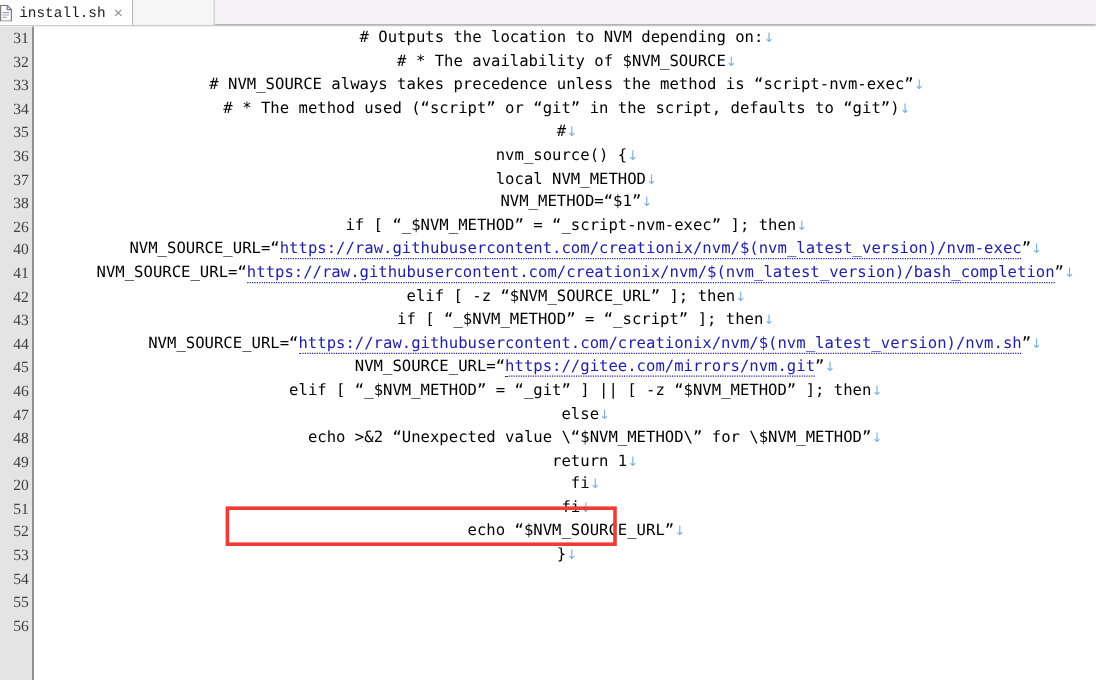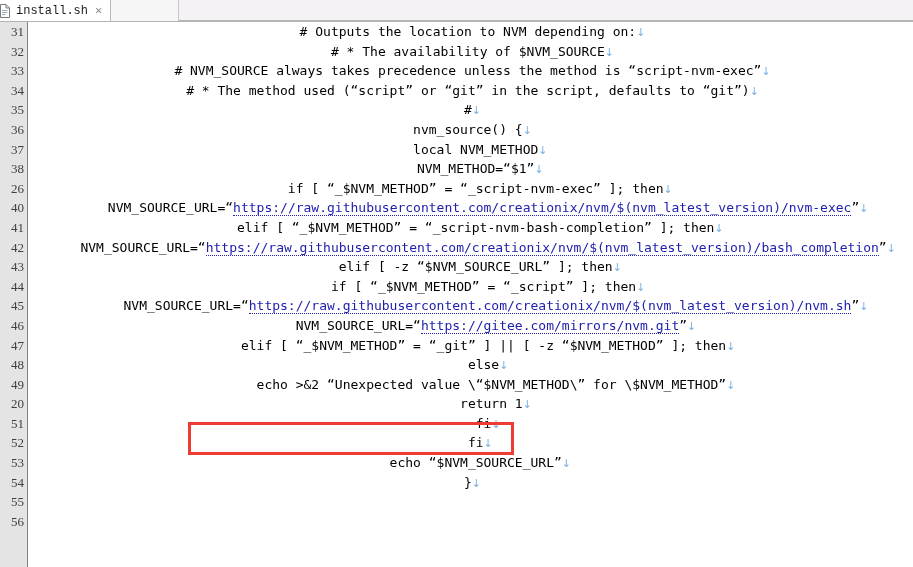--- a/index.html
+++ b/index.html
@@ -189,21 +189,20 @@
       <div class="cline"><span># Outputs the location to NVM depending on:</span><span class="eol">↓</span></div>
       <div class="cline"><span># * The availability of $NVM_SOURCE</span><span class="eol">↓</span></div>
       <div class="cline"><span># NVM_SOURCE always takes precedence unless the method is “script-nvm-exec”</span><span class="eol">↓</span></div>
       <div class="cline"><span># * The method used (“script” or “git” in the script, defaults to “git”)</span><span class="eol">↓</span></div>
       <div class="cline"><span>#</span><span class="eol">↓</span></div>
       <div class="cline"><span>nvm_source() {</span><span class="eol">↓</span></div>
       <div class="cline"><span>  local NVM_METHOD</span><span class="eol">↓</span></div>
       <div class="cline"><span>  NVM_METHOD=“$1”</span><span class="eol">↓</span></div>
       <div class="cline"><span>  if [ “_$NVM_METHOD” = “_script-nvm-exec” ]; then</span><span class="eol">↓</span></div>
       <div class="cline"><span>    NVM_SOURCE_URL=“</span><span class="url">https://raw.githubusercontent.com/creationix/nvm/$(nvm_latest_version)/nvm-exec</span><span>”</span><span class="eol">↓</span></div>
-      <div class="cline"><span>  elif [ “_$NVM_METHOD” = “_script-nvm-bash-completion” ]; then</span><span class="eol">↓</span></div>
       <div class="cline"><span>    NVM_SOURCE_URL=“</span><span class="url">https://raw.githubusercontent.com/creationix/nvm/$(nvm_latest_version)/bash_completion</span><span>”</span><span class="eol">↓</span></div>
       <div class="cline"><span>  elif [ -z “$NVM_SOURCE_URL” ]; then</span><span class="eol">↓</span></div>
       <div class="cline"><span>    if [ “_$NVM_METHOD” = “_script” ]; then</span><span class="eol">↓</span></div>
       <div class="cline"><span>      NVM_SOURCE_URL=“</span><span class="url">https://raw.githubusercontent.com/creationix/nvm/$(nvm_latest_version)/nvm.sh</span><span>”</span><span class="eol">↓</span></div>
       <div class="cline"><span>      NVM_SOURCE_URL=“</span><span class="url">https://gitee.com/mirrors/nvm.git</span><span>”</span><span class="eol">↓</span></div>
       <div class="cline"><span>    elif [ “_$NVM_METHOD” = “_git” ] || [ -z “$NVM_METHOD” ]; then</span><span class="eol">↓</span></div>
       <div class="cline"><span>    else</span><span class="eol">↓</span></div>
       <div class="cline"><span>      echo &gt;&amp;2 “Unexpected value \“$NVM_METHOD\” for \$NVM_METHOD”</span><span class="eol">↓</span></div>
       <div class="cline"><span>      return 1</span><span class="eol">↓</span></div>
       <div class="cline"><span>    fi</span><span class="eol">↓</span></div>

